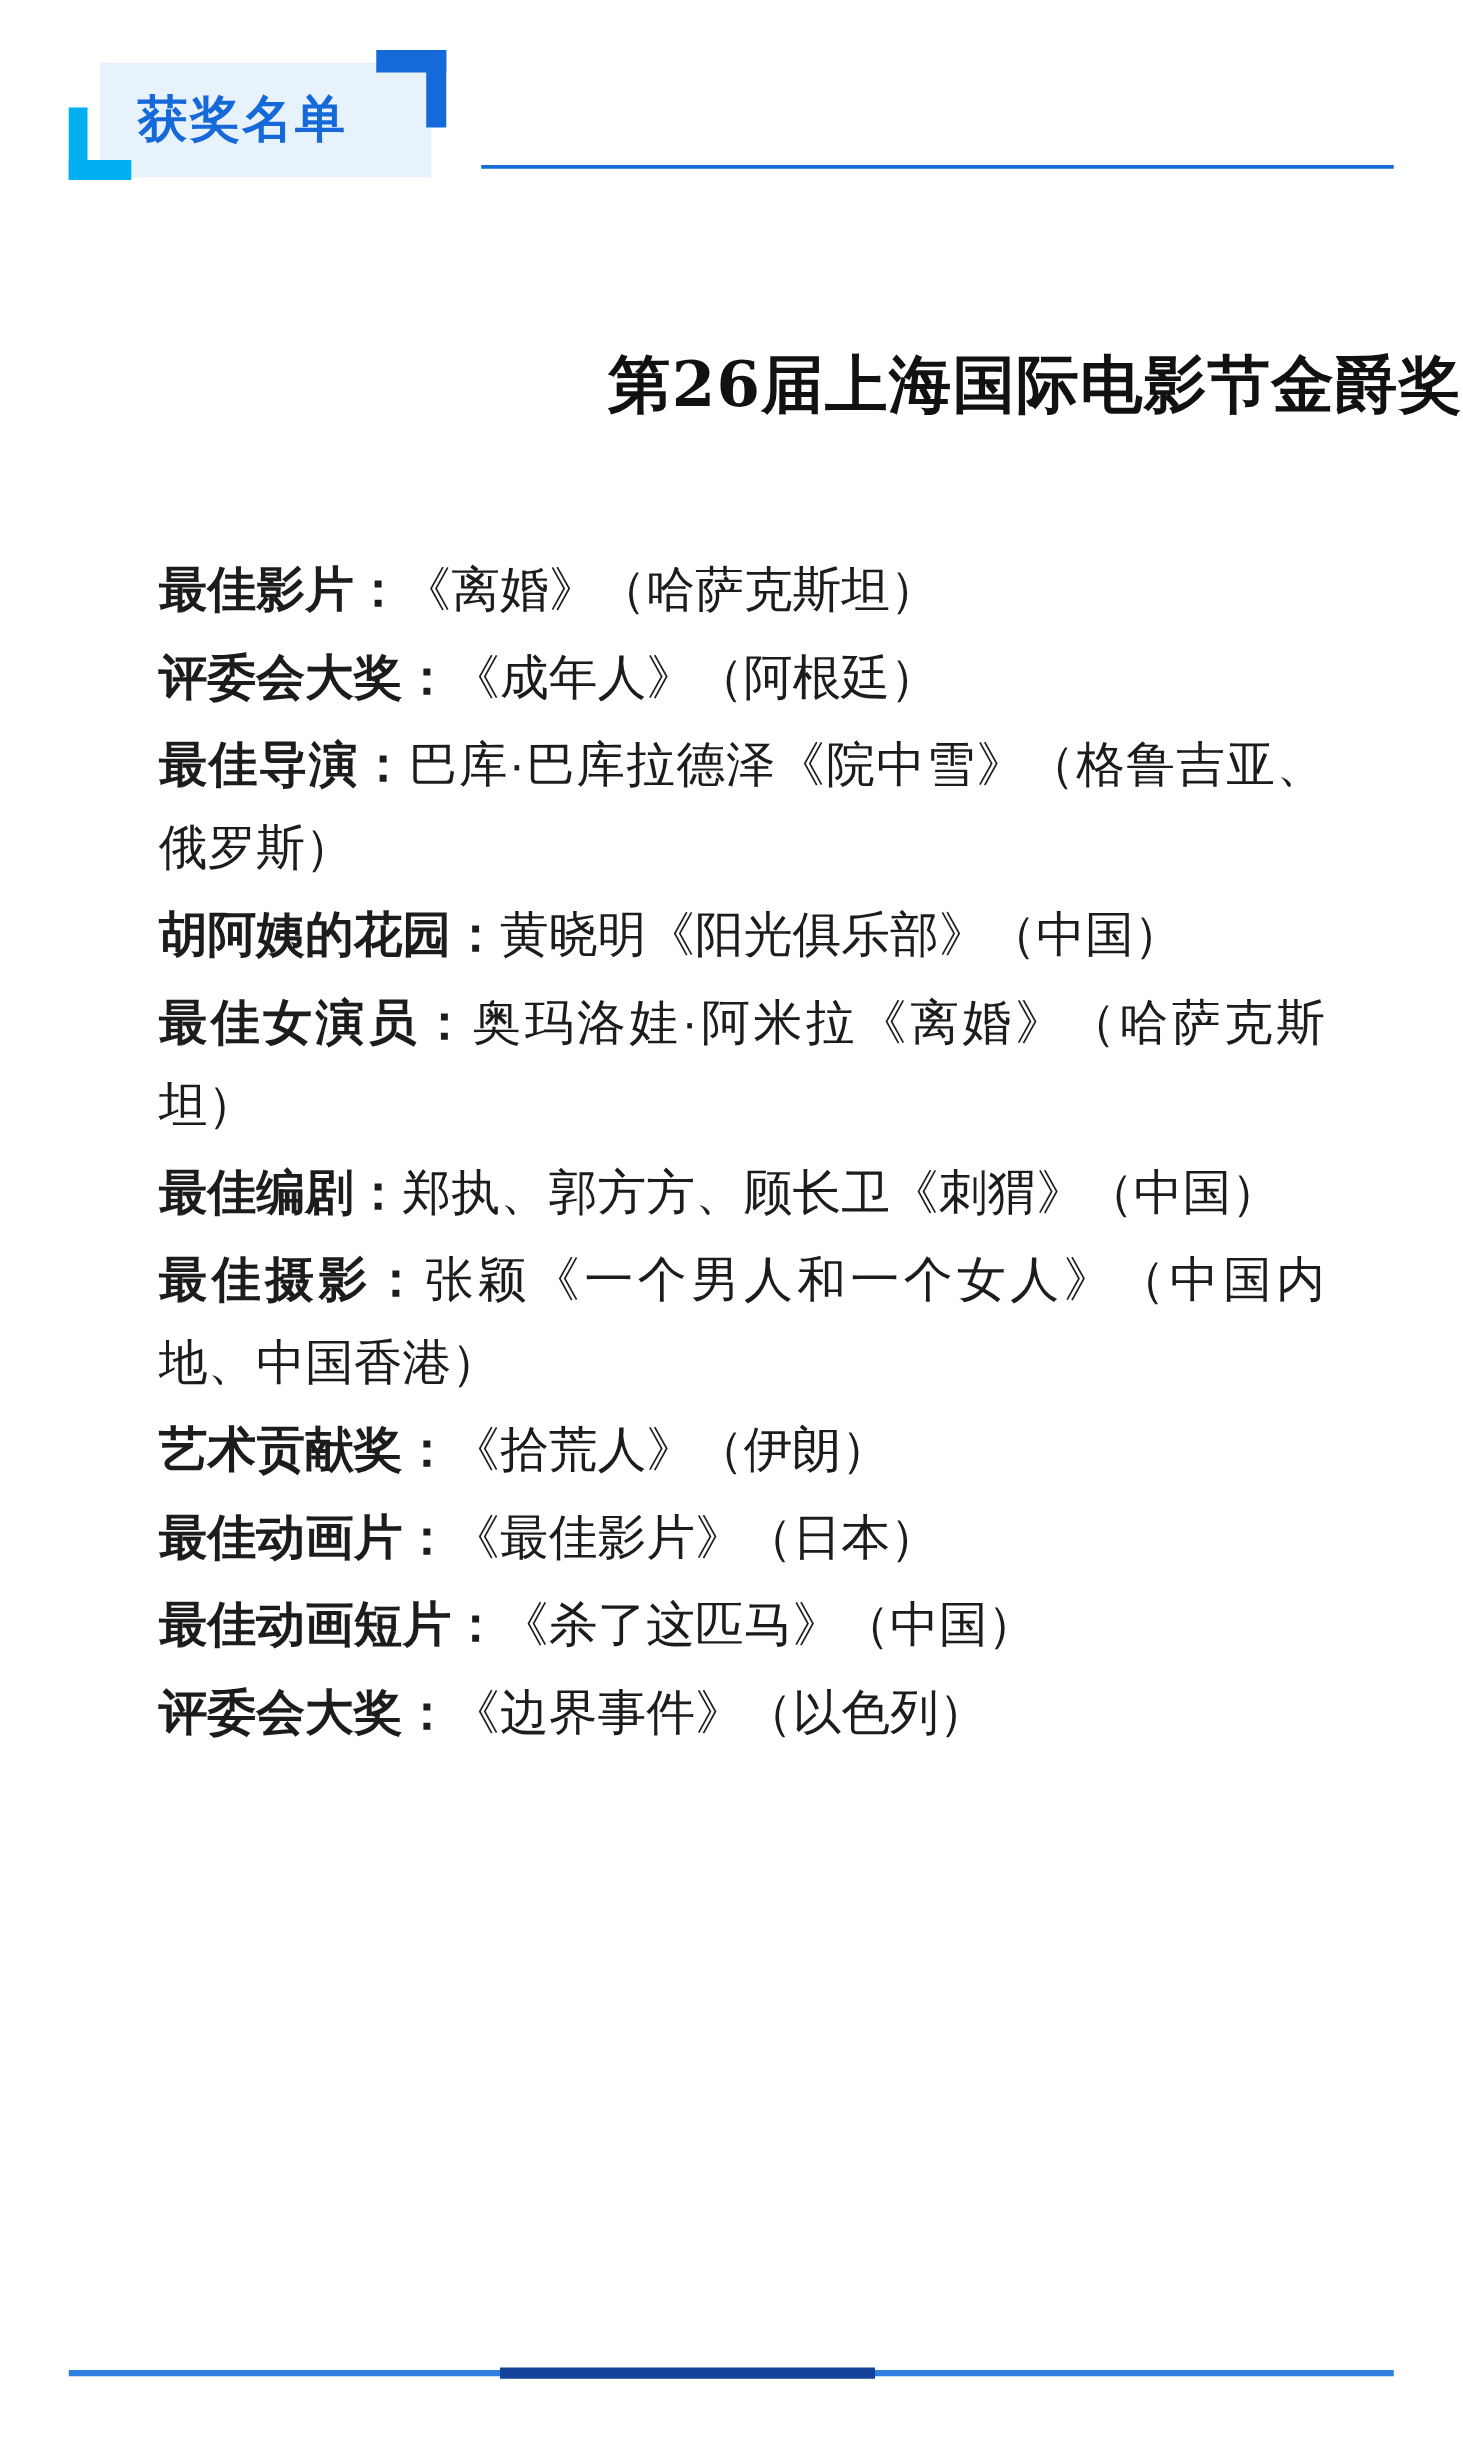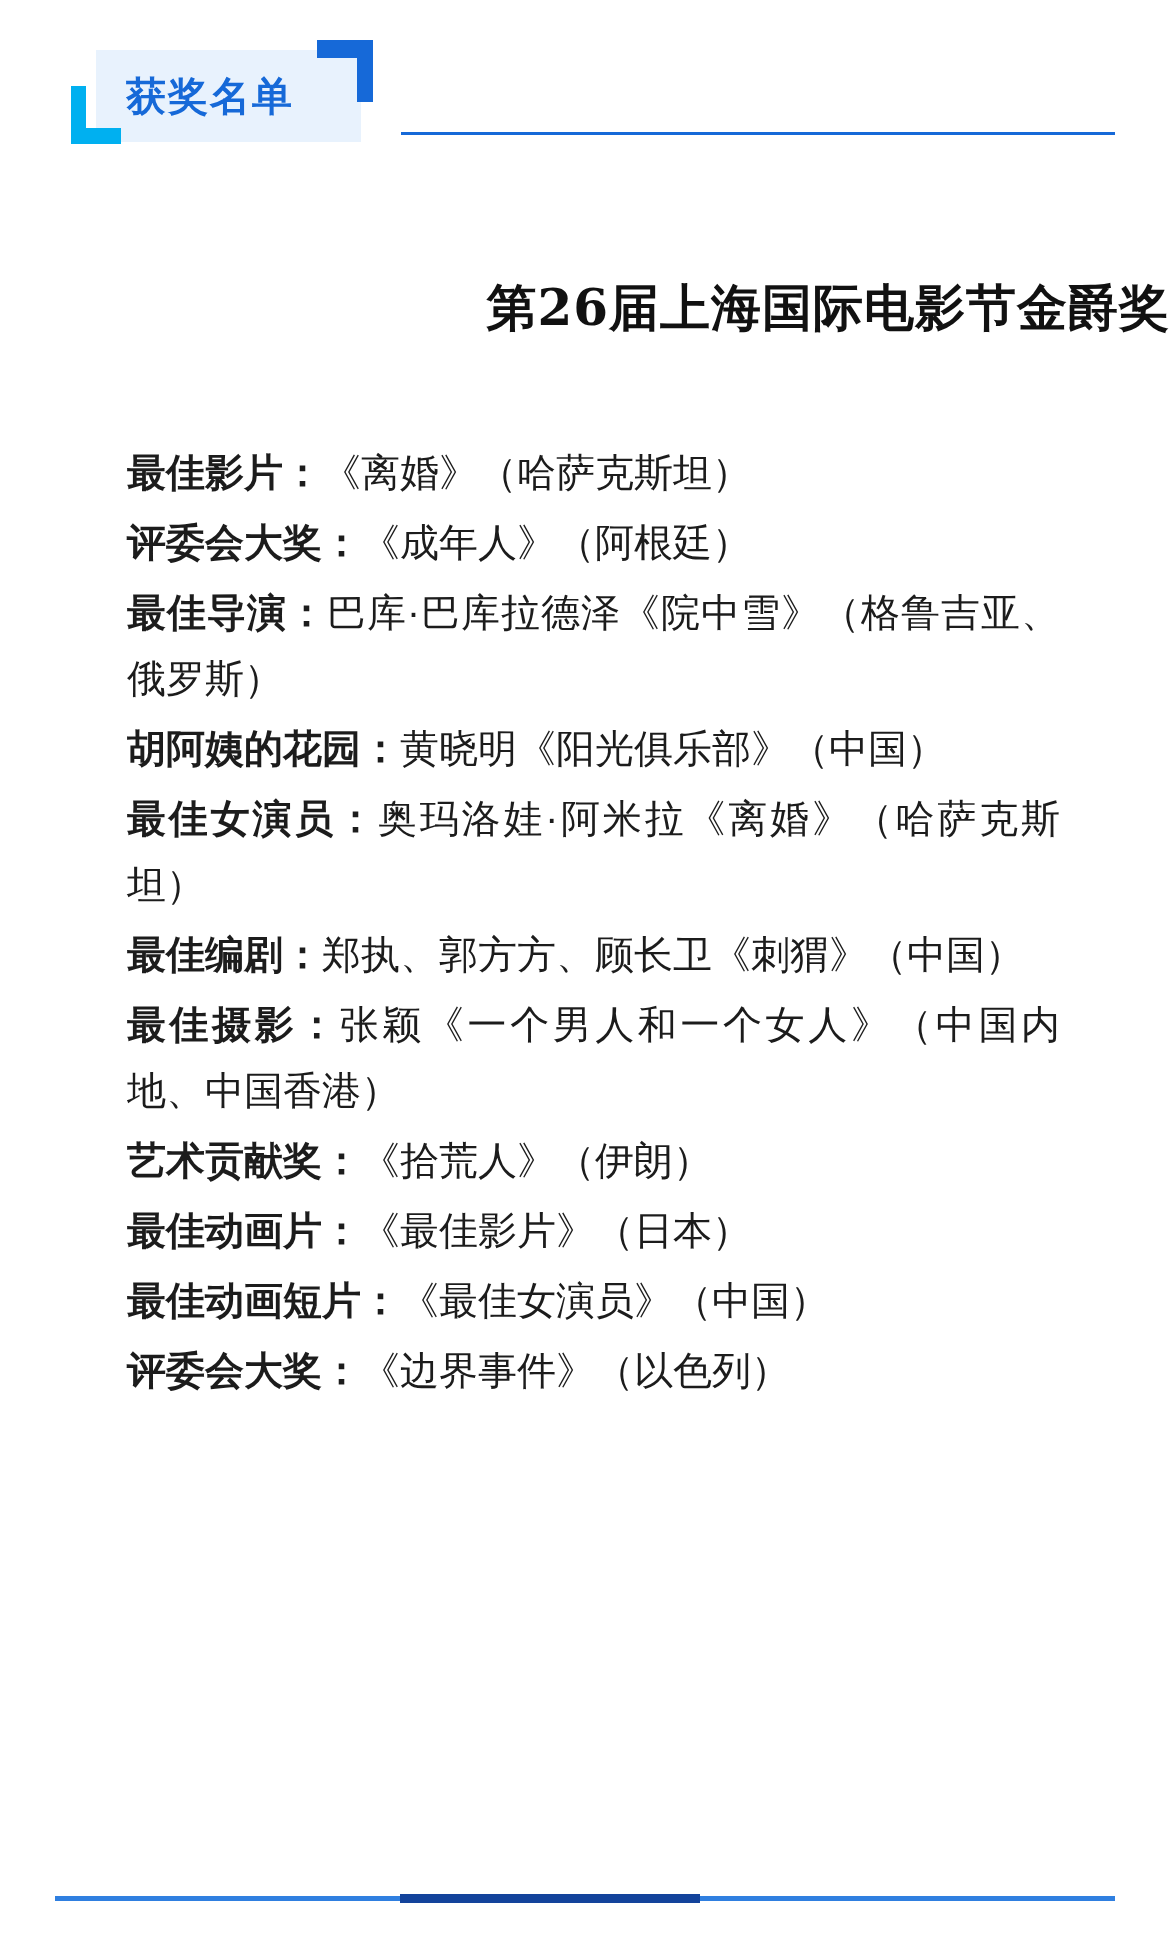--- a/index.html
+++ b/index.html
@@ -13,21 +13,21 @@
     position: relative;
     font-family: "Liberation Sans", "DejaVu Sans", sans-serif;
     color: #1a1a1a;
     overflow: hidden;
   }
 
   
   .header {
     position: absolute;
     top: 40px;
-    left: 71px;
+    left: 55px;
     right: 55px;
     height: 110px;
   }
   .badge-wrap {
     position: absolute;
     left: 0;
     top: 0;
     width: 310px;
     height: 110px;
   }
@@ -191,21 +191,21 @@
   <div class="award-item">
     <span class="award-label">最佳摄影：</span><span class="award-value">张颖《一个男人和一个女人》（中国内地、中国香港）</span>
   </div>
   <div class="award-item">
     <span class="award-label">艺术贡献奖：</span><span class="award-value">《拾荒人》（伊朗）</span>
   </div>
   <div class="award-item">
     <span class="award-label">最佳动画片：</span><span class="award-value">《最佳影片》（日本）</span>
   </div>
   <div class="award-item">
-    <span class="award-label">最佳动画短片：</span><span class="award-value">《最佳女演员》（中国）</span>
+    <span class="award-label">最佳动画短片：</span><span class="award-value">《杀了这匹马》（中国）</span>
   </div>
   <div class="award-item">
     <span class="award-label">评委会大奖：</span><span class="award-value">《边界事件》（以色列）</span>
   </div>
 </div>
 
 <div class="footer">
   <div class="footer-bar-light"></div>
   <div class="footer-bar-dark"></div>
 </div>

